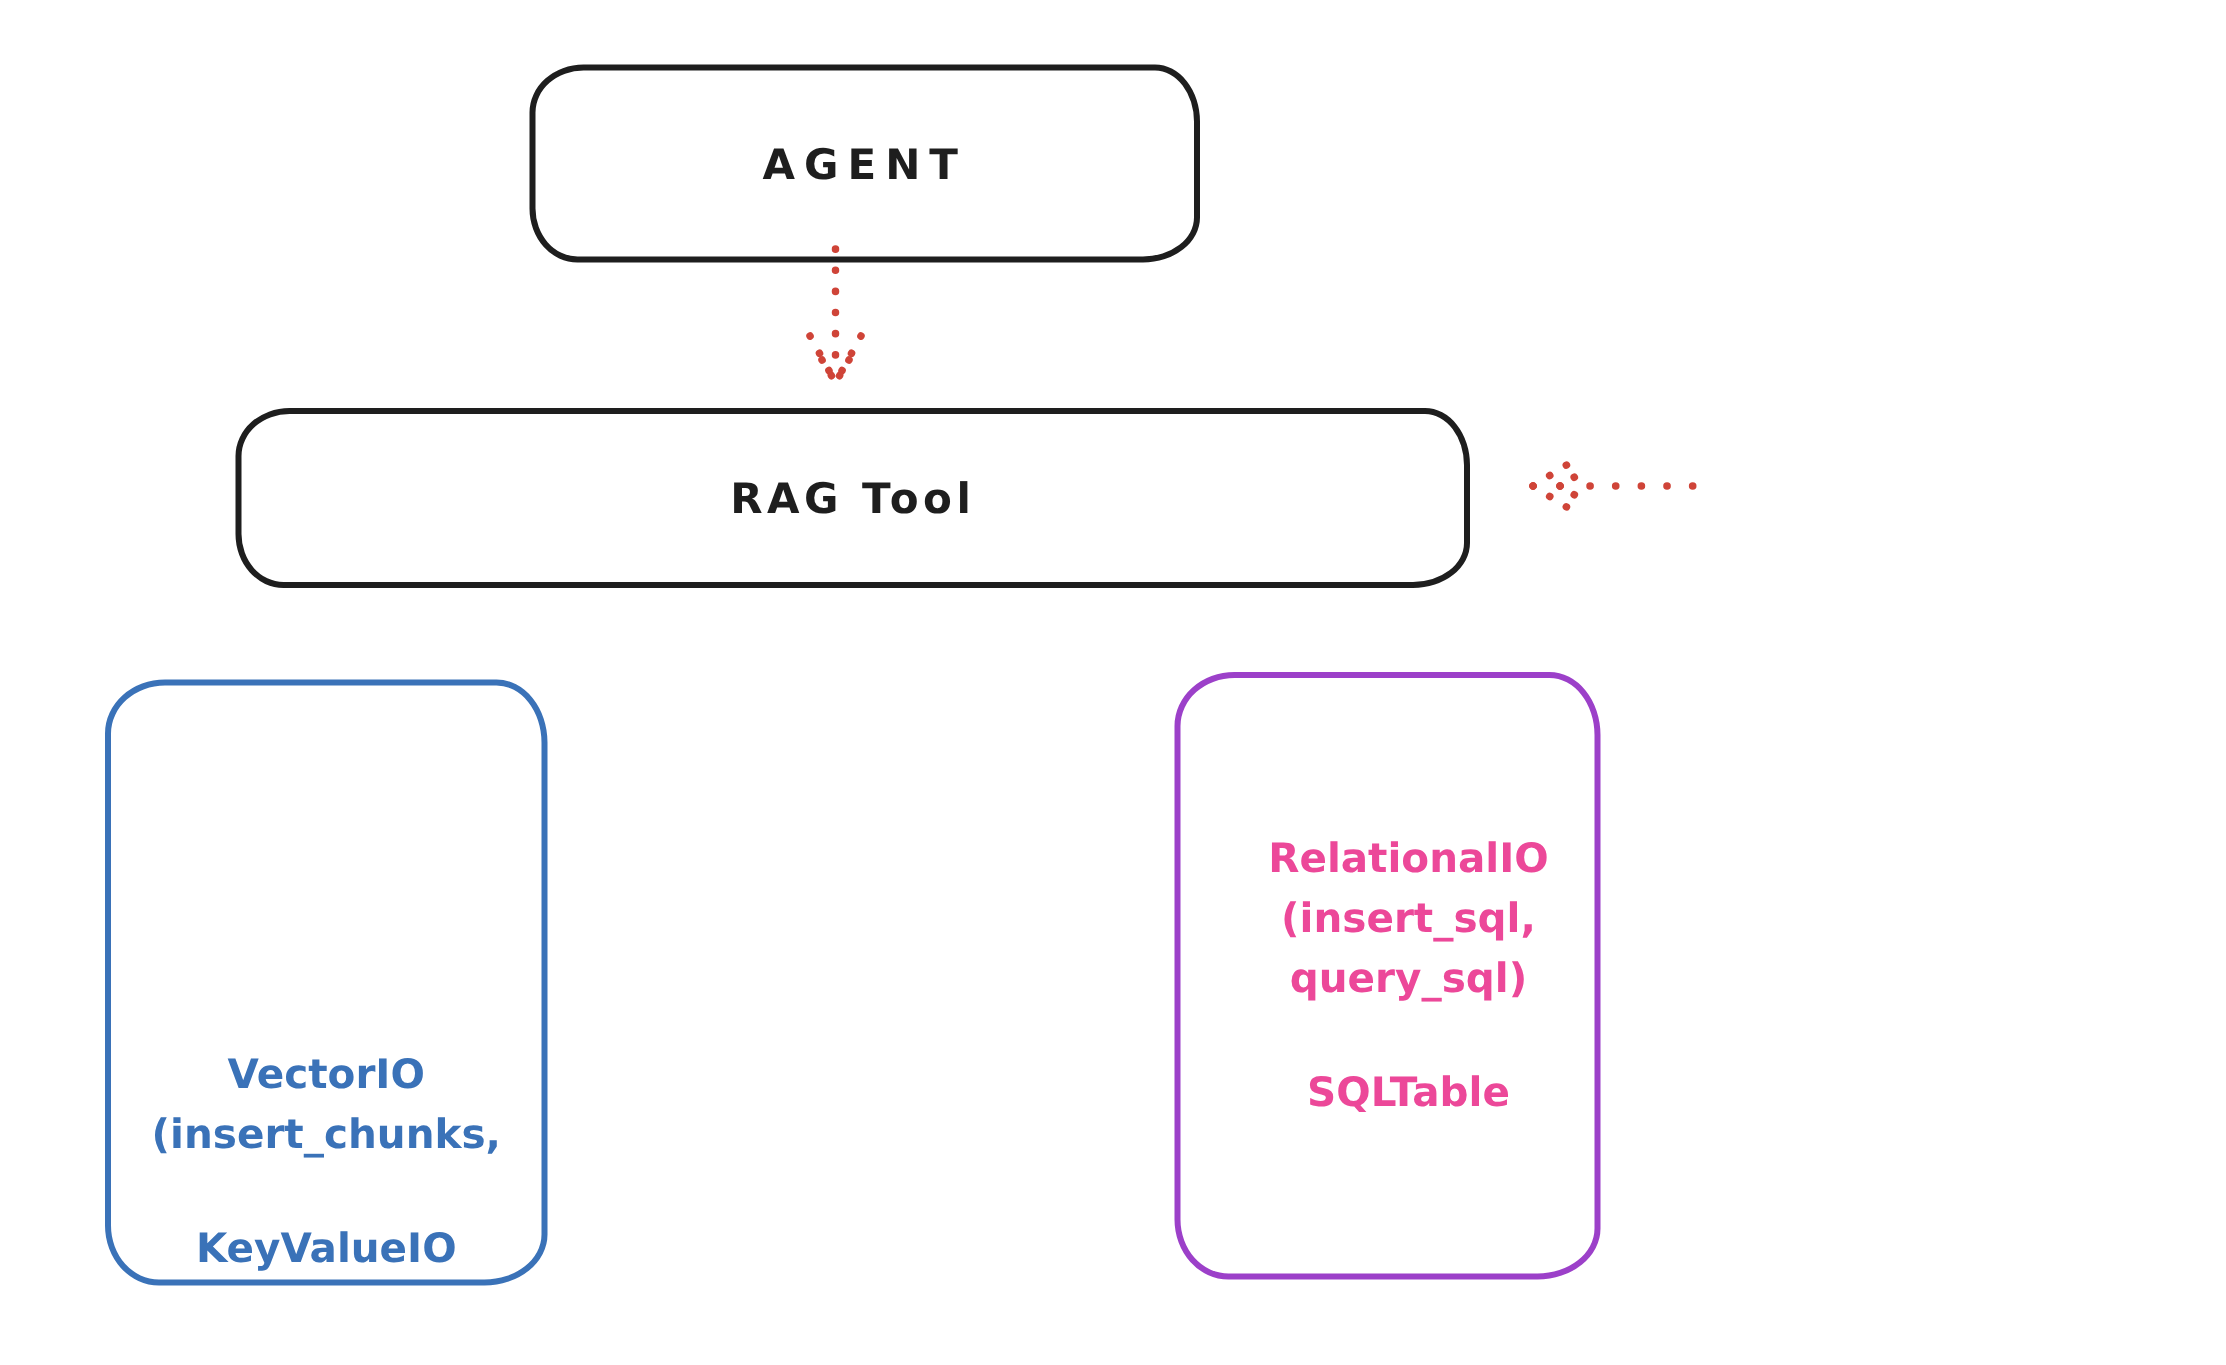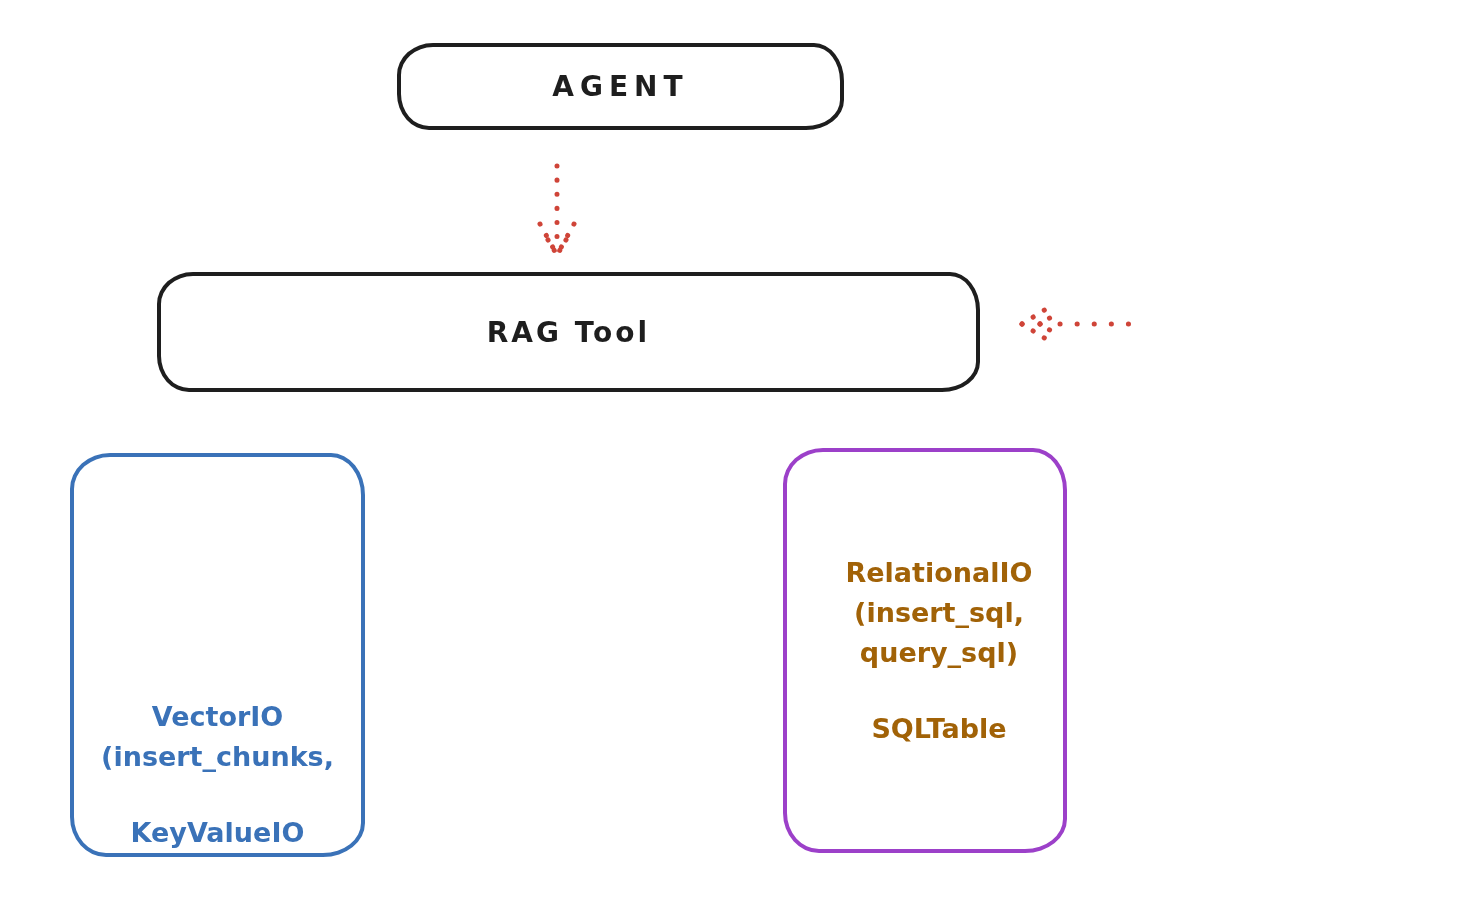--- a/index.html
+++ b/index.html
@@ -54,21 +54,21 @@
     line-height: 40px;
   }
   .annotation span { display: block; }
   .arrow-svg { position: absolute; }
 </style>
 </head>
 <body>
 
 <div class="canvas">
 
-  <div class="sketch-box black-box" style="left:353px; top:43px; width:447px; height:87px;margin-left:44px;">
+  <div class="sketch-box black-box" style="left:353px; top:43px; width:447px; height:132px;">
     <span class="box-label agent-label">AGENT</span>
   </div>
 
   <svg class="arrow-svg" style="left:527px; top:160px; color:#cf4438;" width="60" height="102" viewBox="0 0 60 102">
     <line x1="30" y1="6" x2="30" y2="78" stroke="currentColor" stroke-width="5" stroke-linecap="round" stroke-dasharray="0.1 14"></line>
     <line x1="13" y1="64" x2="30" y2="95" stroke="currentColor" stroke-width="5" stroke-linecap="round" stroke-dasharray="0.1 13"></line>
     <line x1="47" y1="64" x2="30" y2="95" stroke="currentColor" stroke-width="5" stroke-linecap="round" stroke-dasharray="0.1 13"></line>
     <line x1="21" y1="80" x2="30" y2="95" stroke="currentColor" stroke-width="5" stroke-linecap="round" stroke-dasharray="0.1 12"></line>
     <line x1="39" y1="80" x2="30" y2="95" stroke="currentColor" stroke-width="5" stroke-linecap="round" stroke-dasharray="0.1 12"></line>
   </svg>
@@ -89,21 +89,21 @@
   <div class="sketch-box color-box" style="left:70px; top:453px; width:295px; height:404px; border-color:#3a72b8;align-items:flex-end;">
     <div class="io-text" style="color:#3a72b8;">
       <span class="io-line">VectorIO</span>
       <span class="io-line">(insert_chunks,</span>
       <span class="index-label">KeyValueIO</span>
     </div>
   </div>
 
 
   <div class="sketch-box color-box" style="left:783px; top:448px; width:284px; height:405px; border-color:#9c40c9;">
-    <div class="io-text" style="color:#a16207;margin-left:28px;">
+    <div class="io-text" style="color:#ec4899;margin-left:28px;">
       <span class="io-line">RelationalIO</span>
       <span class="io-line">(insert_sql,</span>
       <span class="io-line">query_sql)</span>
       <span class="index-label">SQLTable</span>
     </div>
   </div>
 
 </div>
 
 </body></html>

